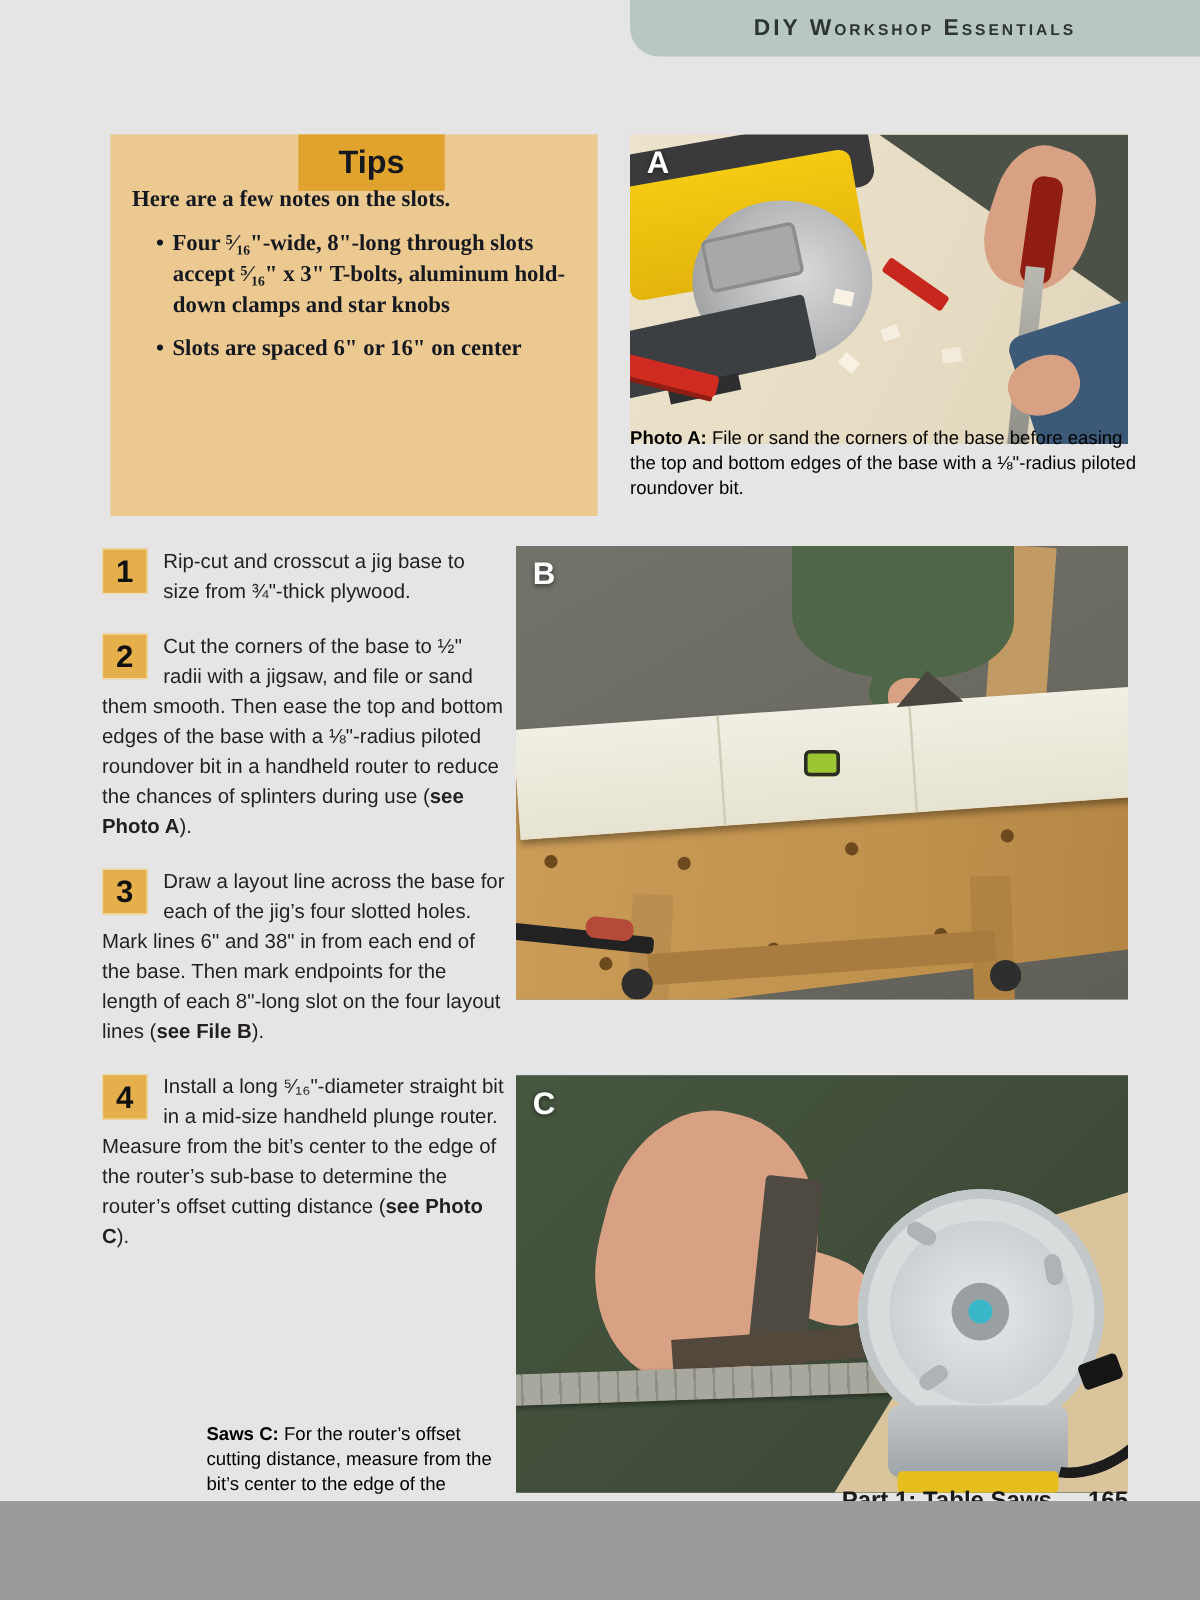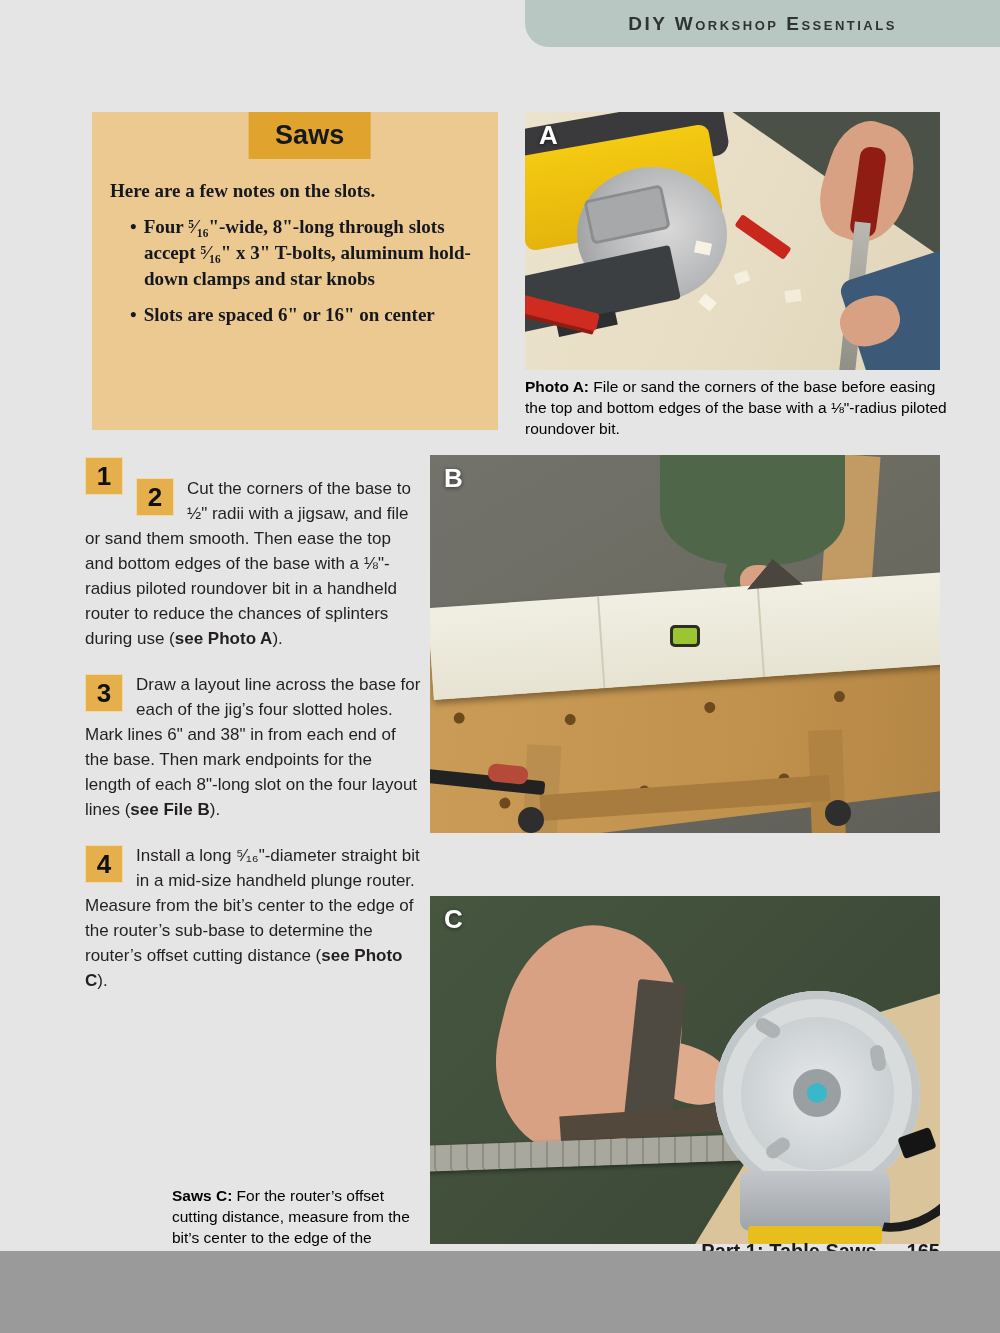--- a/index.html
+++ b/index.html
@@ -25,21 +25,21 @@
     position:absolute; top:112px; left:92px; width:406px; height:318px;
     background:#ebc991;
   }
   .tips-label {
     position:absolute; top:0; left:50%; transform:translateX(-38%);
     width:122px; height:47px; background:#dfa32e;
     display:flex; align-items:center; justify-content:center;
     font-weight:bold; font-size:27px; color:#15181f;
   }
   .tips-body {
-    position:absolute; top:68px; left:18px; right:14px;
+    position:absolute; top:44px; left:18px; right:14px;
     font-family:"Liberation Serif", serif; color:#15181f;
   }
   .tips-intro { font-weight:bold; font-size:19px; margin-bottom:12px; }
   .tips-bullet {
     font-weight:bold; font-size:19px; line-height:26px;
     padding-left:34px; text-indent:-14px; margin-bottom:10px;
   }
   .tips-bullet .dot { margin-right:7px; }
 
   
@@ -77,32 +77,32 @@
 </head>
 <body>
 
 <div class="page">
 
   <div class="header-bar">
     <span class="header-title">DIY Workshop Essentials</span>
   </div>
 
   <div class="tips-box">
-    <div class="tips-label">Saws</div>
+    <div class="tips-label">Tips</div>
     <div class="tips-body">
       <div class="tips-intro">Here are a few notes on the slots.</div>
       <div class="tips-bullet"><span class="dot">•</span><span>Four ⁵⁄₁₆"-wide, 8"-long through slots accept ⁵⁄₁₆" x 3" T-bolts, aluminum hold-down clamps and star knobs</span></div>
       <div class="tips-bullet"><span class="dot">•</span><span>Slots are spaced 6" or 16" on center</span></div>
     </div>
   </div>
 
   <div class="steps-col">
     <div class="step">
       <div class="step-num">1</div>
-      <b></b><span></span>
+      <span>Rip-cut and crosscut a jig base to size from ¾"-thick plywood.</span><b></b><span></span>
     </div>
     <div class="step">
       <div class="step-num">2</div>
       <span>Cut the corners of the base to ½" radii with a jigsaw, and file or sand them smooth. Then ease the top and bottom edges of the base with a ⅛"-radius piloted roundover bit in a handheld router to reduce the chances of splinters during use (</span><b>see Photo A</b><span>).</span>
     </div>
     <div class="step">
       <div class="step-num">3</div>
       <span>Draw a layout line across the base for each of the jig’s four slotted holes. Mark lines 6" and 38" in from each end of the base. Then mark endpoints for the length of each 8"-long slot on the four layout lines (</span><b>see File B</b><span>).</span>
     </div>
     <div class="step">
@@ -137,21 +137,21 @@
 
     <div class="abs" style="top:10px; left:300px; width:85px; height:120px; background:#d8a183; border-radius:40% 45% 45% 40%; transform:rotate(18deg);"></div>
     <div class="abs" style="top:35px; left:330px; width:26px; height:90px; background:#8f1d14; border-radius:10px; transform:rotate(8deg);"></div>
     <div class="abs" style="top:110px; left:322px; width:16px; height:150px; background:linear-gradient(#b9b9b2,#8f8f88); transform:rotate(6deg);"></div>
 
     <div class="abs" style="top:150px; left:330px; width:120px; height:130px; background:#3c5a78; transform:rotate(-18deg); border-radius:12px;"></div>
     <div class="abs" style="top:185px; left:315px; width:60px; height:48px; background:#d8a183; border-radius:45%; transform:rotate(-18deg);"></div>
     <span class="photo-label">A</span>
   </div>
 
-  <div class="caption" style="top:376px; left:525px; width:422px;">
+  <div class="caption" style="top:355px; left:525px; width:422px;">
     <b>Photo A:</b><span> File or sand the corners of the base before easing the top and bottom edges of the base with a ⅛"-radius piloted roundover bit.</span>
   </div>
 
   <div class="photo" style="top:455px; left:430px; width:510px; height:378px; background:linear-gradient(150deg,#73736b 0%,#696960 60%,#5f5f58 100%);">
 
     <div class="abs" style="top:0; left:395px; width:50px; height:160px; background:#c29a63; transform:rotate(4deg);"></div>
 
     <div class="abs" style="top:-10px; left:230px; width:185px; height:120px; background:#4f6649; border-radius:0 0 40% 45%;"></div>
     <div class="abs" style="top:70px; left:300px; width:46px; height:70px; background:#4f6649; border-radius:14px; transform:rotate(18deg);"></div>
     <div class="abs" style="top:110px; left:310px; width:38px; height:32px; background:#d8a183; border-radius:45%;"></div>

